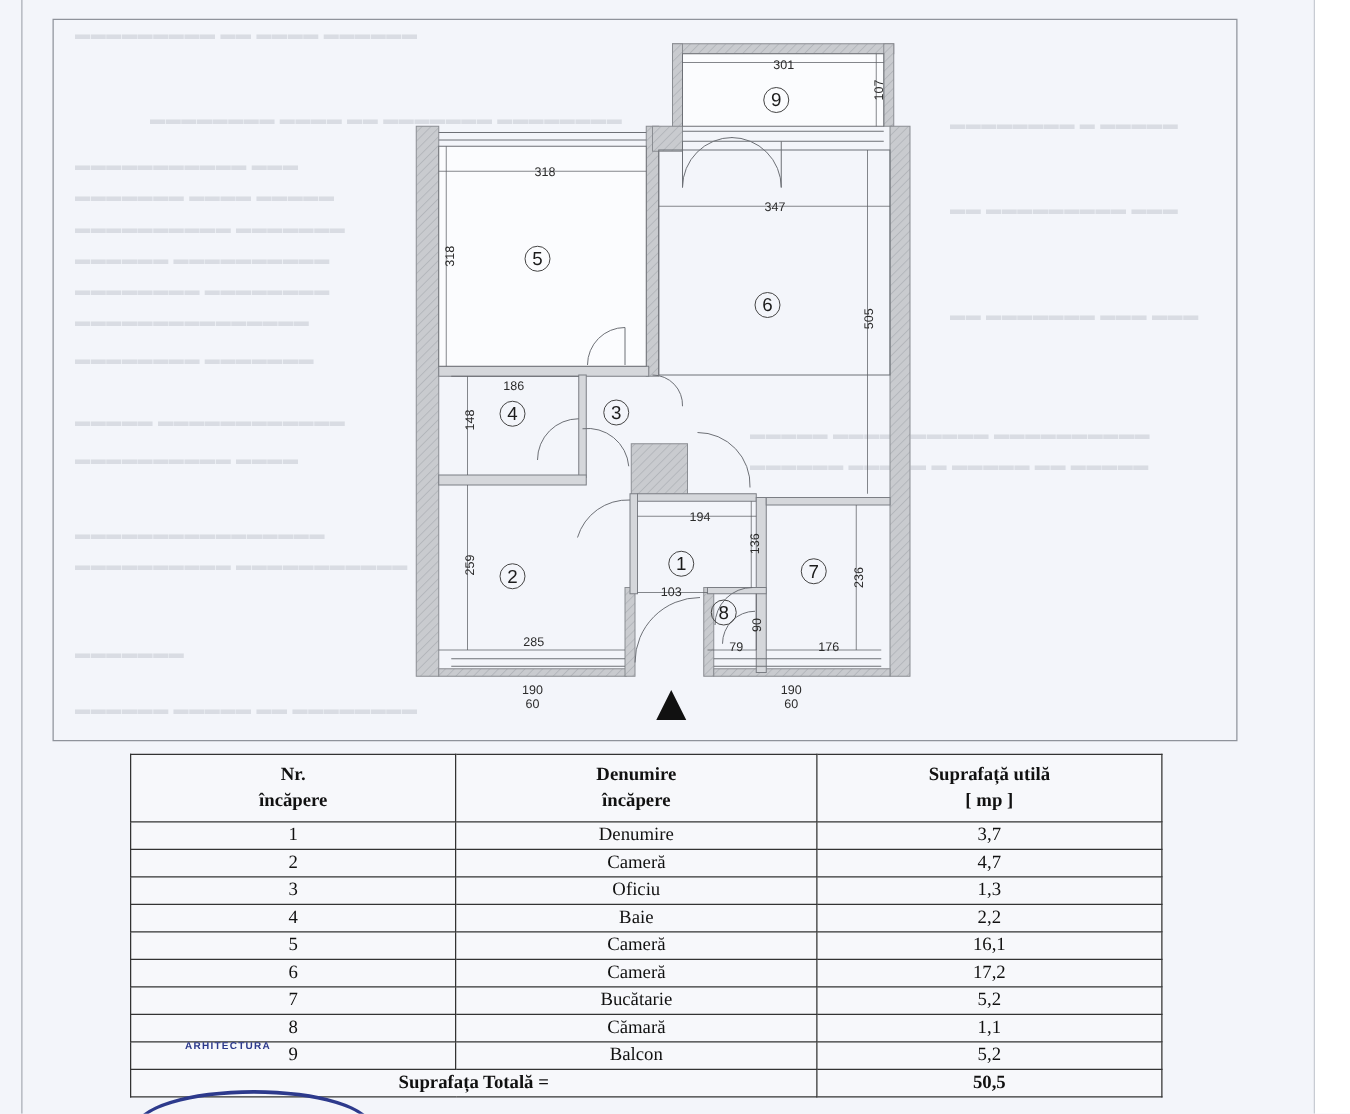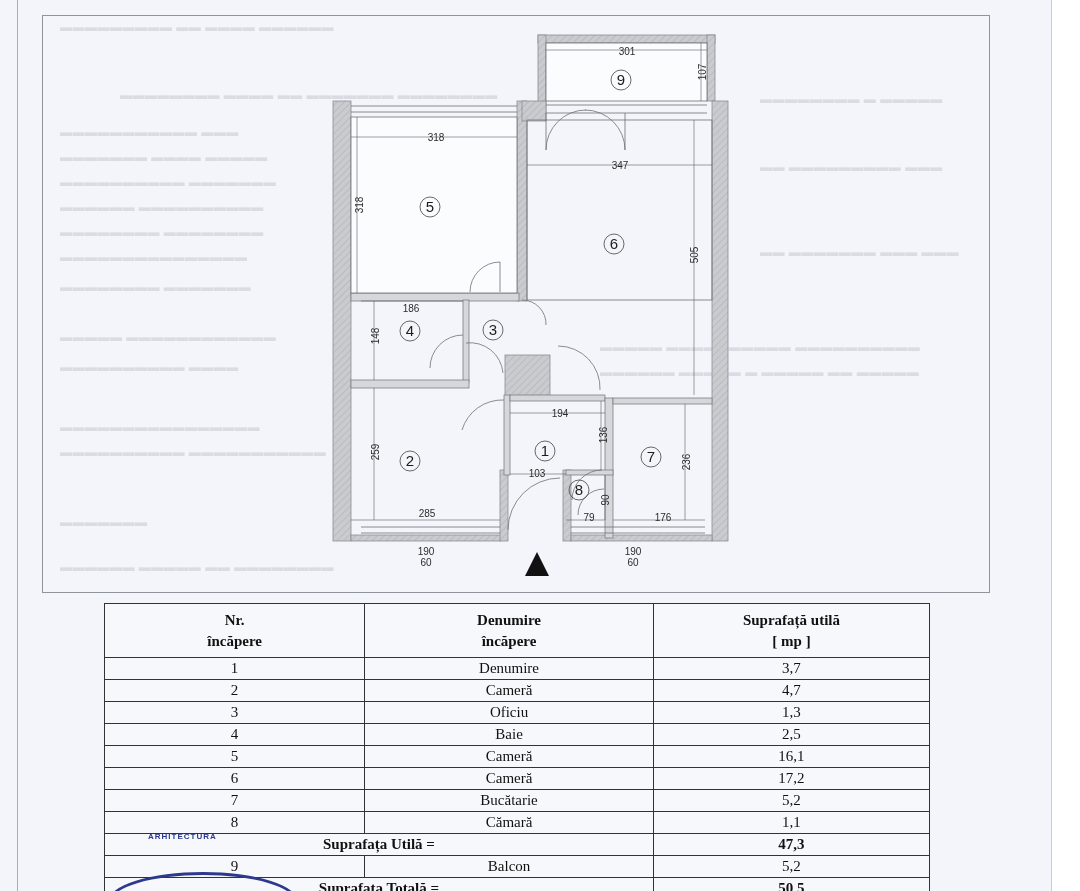--- a/index.html
+++ b/index.html
@@ -247,21 +247,21 @@
       <td>4,7</td>
     </tr>
     <tr>
       <td>3</td>
       <td>Oficiu</td>
       <td>1,3</td>
     </tr>
     <tr>
       <td>4</td>
       <td>Baie</td>
-      <td>2,5</td>
+      <td>2,2</td>
     </tr>
     <tr>
       <td>5</td>
       <td>Cameră</td>
       <td>16,1</td>
     </tr>
     <tr>
       <td>6</td>
       <td>Cameră</td>
       <td>17,2</td>
@@ -270,24 +270,20 @@
       <td>7</td>
       <td>Bucătarie</td>
       <td>5,2</td>
     </tr>
     <tr>
       <td>8</td>
       <td>Cămară</td>
       <td>1,1</td>
     </tr>
     <tr>
-      <td colspan="2" class="bold">Suprafața Utilă =</td>
-      <td class="bold">47,3</td>
-    </tr>
-    <tr>
       <td>9</td>
       <td>Balcon</td>
       <td>5,2</td>
     </tr>
     <tr>
       <td colspan="2" class="bold">Suprafața Totală =</td>
       <td class="bold">50,5</td>
     </tr>
   </tbody>
 </table>

